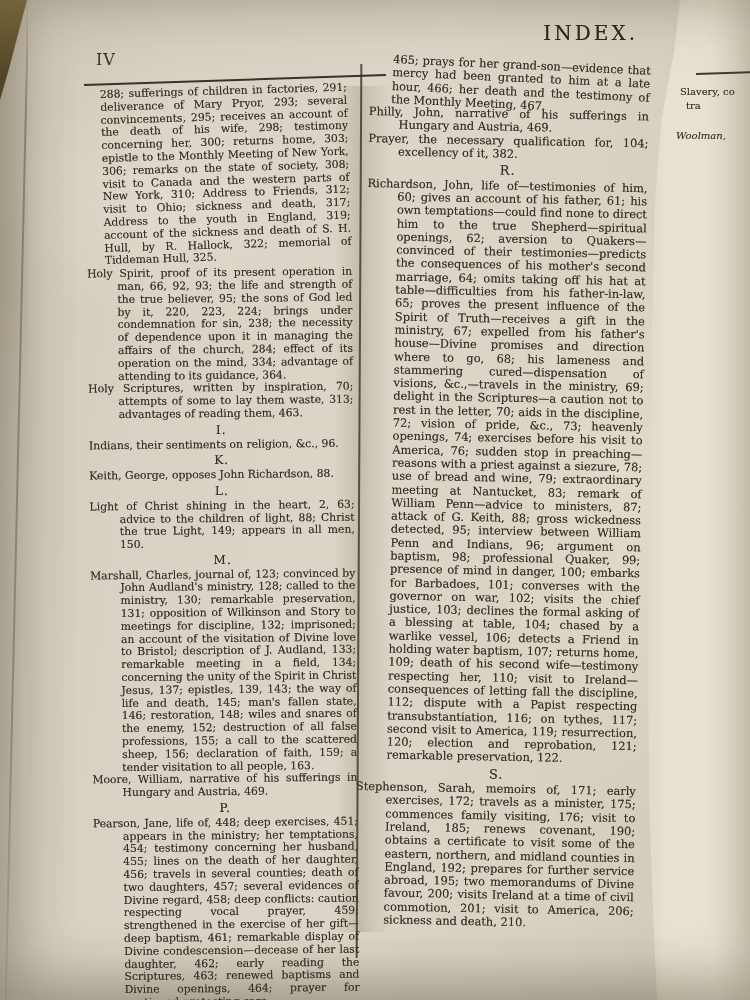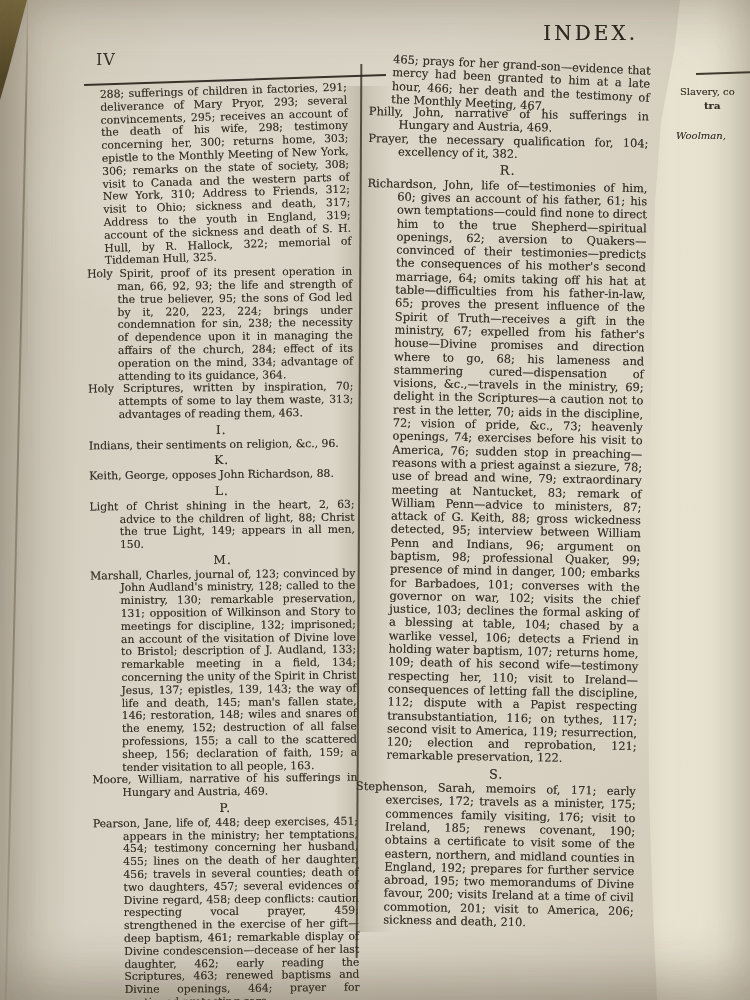--- a/index.html
+++ b/index.html
@@ -24,21 +24,21 @@
   .top-edge{position:absolute;left:92px;top:12px;width:560px;height:28px;
     border-top:2px solid rgba(122,110,86,.42);
     border-radius:90% 55% 0 0 / 26px 18px 0 0;transform:rotate(-0.5deg);pointer-events:none;}
 
   
   .page-next{position:absolute;left:630px;top:0;width:120px;height:1000px;
     background:linear-gradient(90deg,#d9d2c0 0%,#e7e1d0 30%,#ece6d5 70%,#e6e0cf 100%);}
   .np-rule{position:absolute;left:66px;top:72px;width:60px;height:2px;background:#423c30;transform:rotate(-2deg);}
   .np-line{position:absolute;white-space:nowrap;font-size:10px;color:#39342b;text-shadow:0 0 .5px rgba(52,46,36,.5);}
   .np-line:nth-of-type(1){left:50px;top:86px;}
-  .np-line:nth-of-type(2){left:74px;top:100px;font-weight:bold;}
+  .np-line:nth-of-type(2){left:56px;top:100px;}
   .np-line:nth-of-type(3){left:46px;top:130px;font-style:italic;}
 
   
   .page-main{position:absolute;left:28px;top:0;width:652px;height:1000px;
     background:
       radial-gradient(ellipse 300px 200px at 20% 20%, rgba(255,252,240,.20), transparent 60%),
       radial-gradient(ellipse 260px 420px at 96% 50%, rgba(245,240,225,.35), transparent 70%),
       linear-gradient(97deg,#d0c9b9 0%,#d8d2c4 20%,#dcd6c8 55%,#d8d1c2 82%,#d2cbbb 100%);
     clip-path:polygon(0 0,652px 0,646px 52px,633px 122px,627px 202px,624px 320px,622px 478px,620px 642px,621px 798px,625px 912px,629px 1000px,0 1000px);
     filter:drop-shadow(4px 2px 5px rgba(72,60,38,.38));

